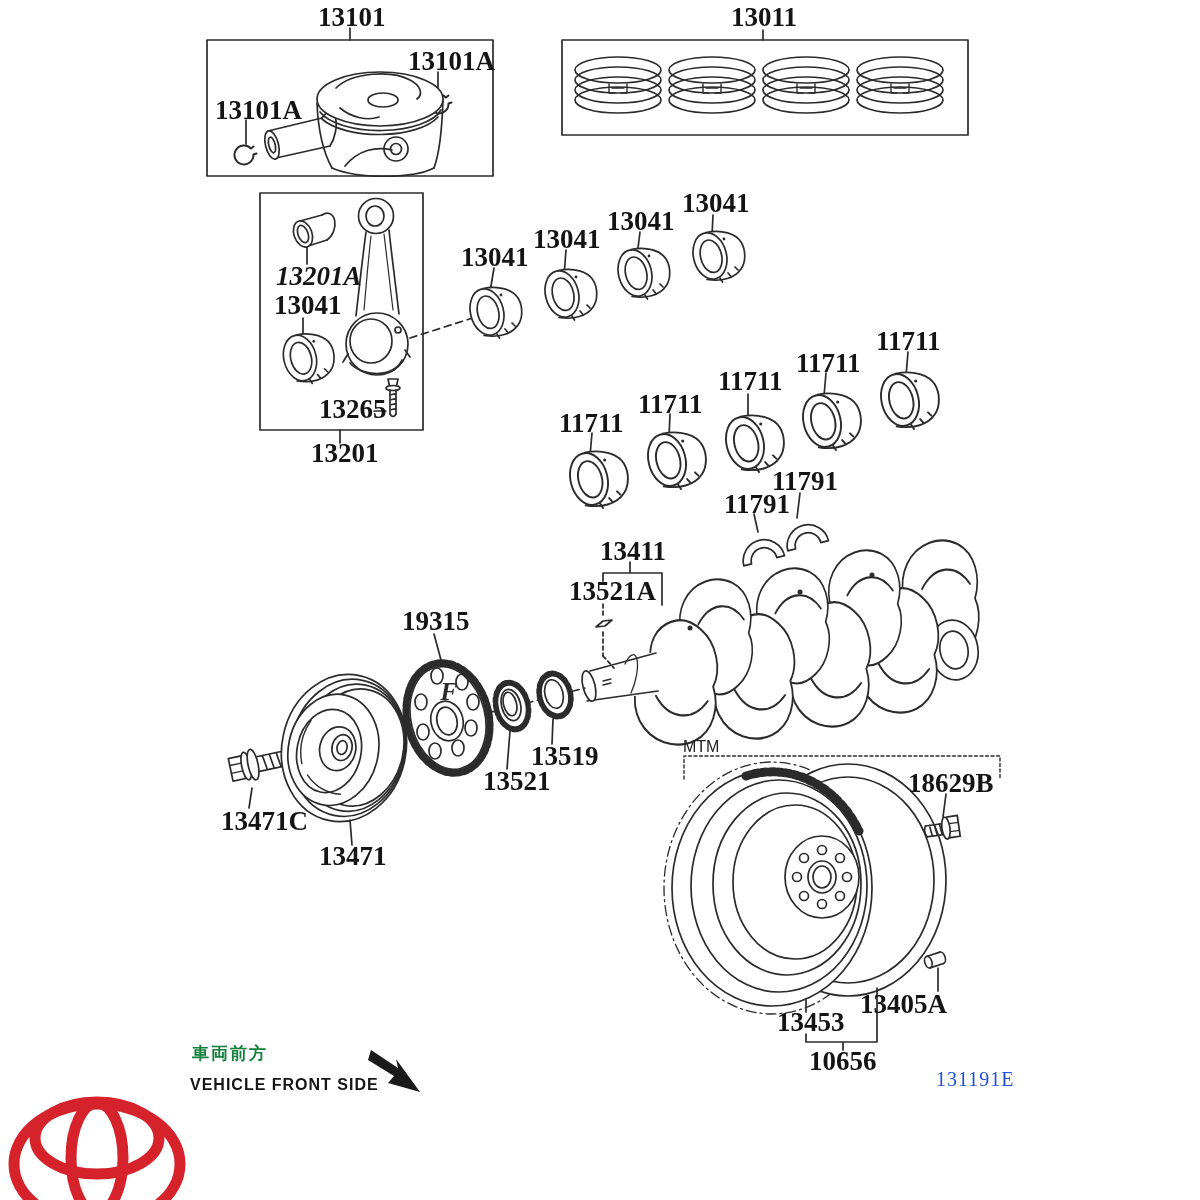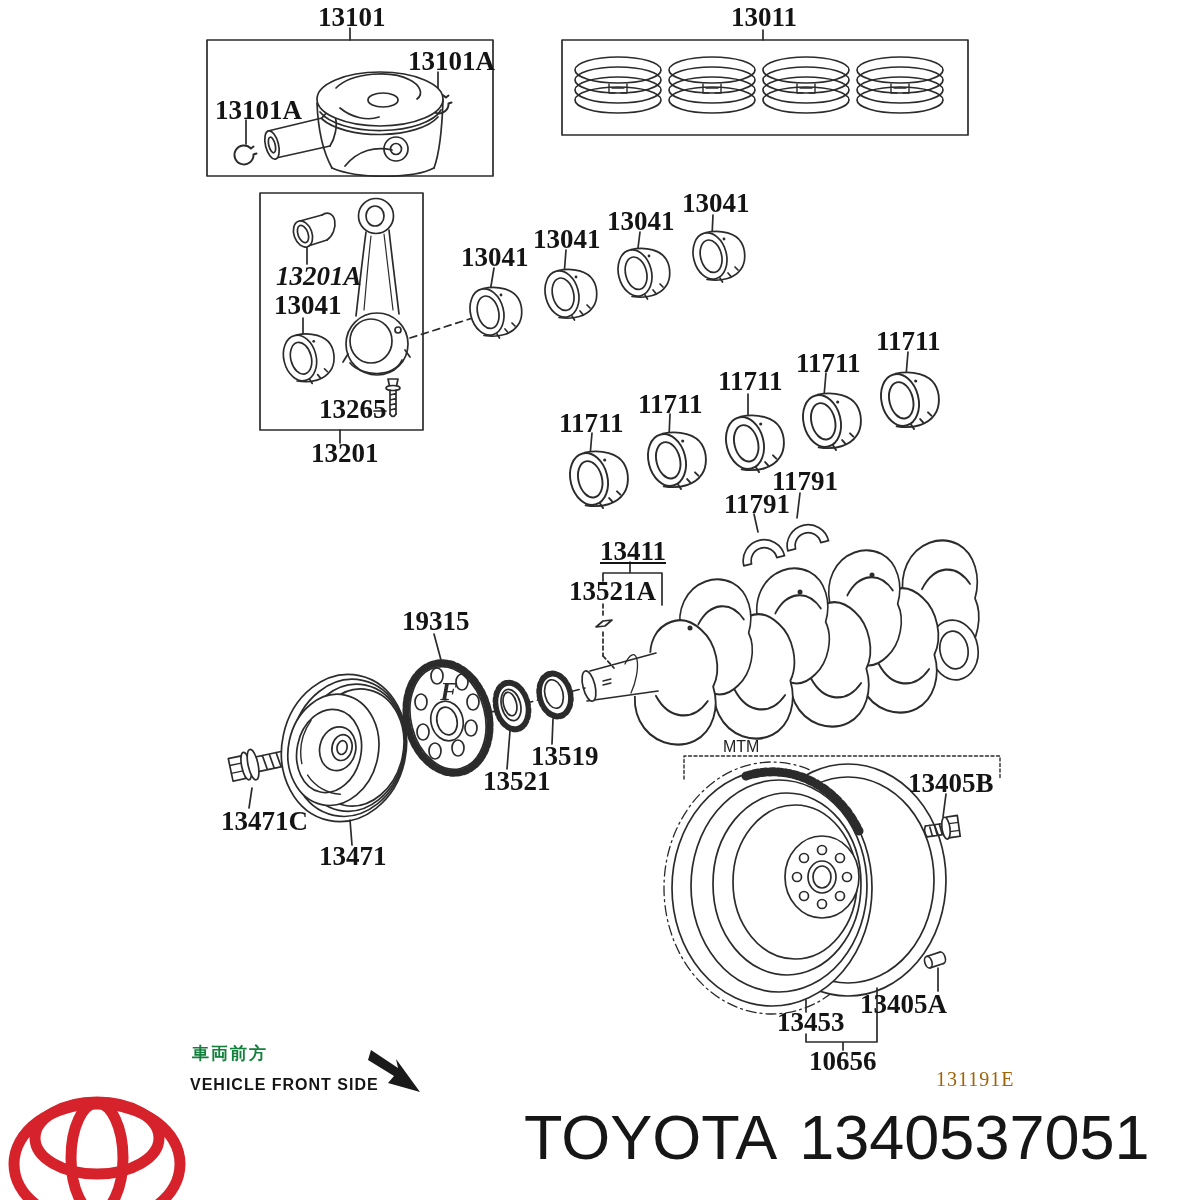--- a/index.html
+++ b/index.html
@@ -1,22 +1,22 @@
 <!DOCTYPE html>
 <html><head>
 <meta charset="utf-8">
 <style>
   html,body{margin:0;padding:0;background:#fff;}
   #stage{position:relative;width:1200px;height:1200px;background:#ffffff;overflow:hidden;
          font-family:"Liberation Serif",serif;}
   #art{position:absolute;left:0;top:0;}
   .plabel{position:absolute;font:bold 27px "Liberation Serif",serif;color:#141414;
           white-space:nowrap;line-height:1;letter-spacing:0px;}
-  .mtm{position:absolute;font:16px "Liberation Sans",sans-serif;color:#222;line-height:1;margin-left:40px;}
-  .dcode{position:absolute;font:20px "Liberation Serif",serif;color:#a16207;line-height:1;letter-spacing:1px;}
+  .mtm{position:absolute;font:16px "Liberation Sans",sans-serif;color:#222;line-height:1;}
+  .dcode{position:absolute;font:20px "Liberation Serif",serif;color:#1d4ed8;line-height:1;letter-spacing:1px;}
   .jp{position:absolute;font:bold 17px "Liberation Sans",sans-serif;color:#15803d;line-height:1;letter-spacing:2px;}
   .en{position:absolute;font:bold 16px "Liberation Sans",sans-serif;color:#151515;line-height:1;letter-spacing:1px;}
   .footer-line{position:absolute;left:524px;top:1106px;font:63px "Liberation Sans",sans-serif;
                color:#161616;white-space:nowrap;line-height:1;}
   .footer-line .pn{margin-left:22px;}
 </style>
 </head>
 <body>
 
 <div id="stage">
@@ -302,40 +302,37 @@
 <div class="plabel" style="left:533px;top:226px;">13041</div>
 <div class="plabel" style="left:607px;top:208px;">13041</div>
 <div class="plabel" style="left:682px;top:190px;">13041</div>
 <div class="plabel" style="left:559px;top:410px;">11711</div>
 <div class="plabel" style="left:638px;top:391px;">11711</div>
 <div class="plabel" style="left:718px;top:368px;">11711</div>
 <div class="plabel" style="left:796px;top:350px;">11711</div>
 <div class="plabel" style="left:876px;top:328px;">11711</div>
 <div class="plabel" style="left:724px;top:491px;">11791</div>
 <div class="plabel" style="left:772px;top:468px;">11791</div>
-<div class="plabel" style="left:600px;top:538px;text-decoration:underline;">13411</div>
+<div class="plabel" style="left:600px;top:538px;">13411</div>
 <div class="plabel" style="left:569px;top:578px;">13521A</div>
 <div class="plabel" style="left:402px;top:608px;">19315</div>
 <div class="plabel" style="left:483px;top:768px;">13521</div>
 <div class="plabel" style="left:531px;top:743px;">13519</div>
 <div class="plabel" style="left:221px;top:808px;">13471C</div>
 <div class="plabel" style="left:319px;top:843px;">13471</div>
-<div class="plabel" style="left:908px;top:770px;">13405B</div>
+<div class="plabel" style="left:908px;top:770px;">18629B</div>
 <div class="plabel" style="left:860px;top:991px;">13405A</div>
 <div class="plabel" style="left:777px;top:1009px;">13453</div>
 <div class="plabel" style="left:809px;top:1048px;">10656</div>
 
 <div class="mtm" style="left:683px;top:739px;">MTM</div>
 <div class="dcode" style="left:936px;top:1069px;">131191E</div>
 <div class="jp" style="left:192px;top:1045px;">車両前方</div>
 <div class="en" style="left:190px;top:1077px;">VEHICLE FRONT SIDE</div>
 
 <svg width="190" height="110" viewBox="0 0 190 110" style="position:absolute;left:5px;top:1092px;" fill="none" stroke="#d5222b">
   <ellipse cx="92" cy="72" rx="83" ry="60" stroke-width="11"></ellipse>
   <ellipse cx="92" cy="66" rx="26" ry="55" stroke-width="11"></ellipse>
   <ellipse cx="92" cy="46" rx="62" ry="36" stroke-width="11"></ellipse>
 </svg>
 
-<div class="footer-line">
-  <span>TOYOTA</span><span class="pn">1340537051</span>
+
 </div>
 
-</div>
-
 </body></html>

